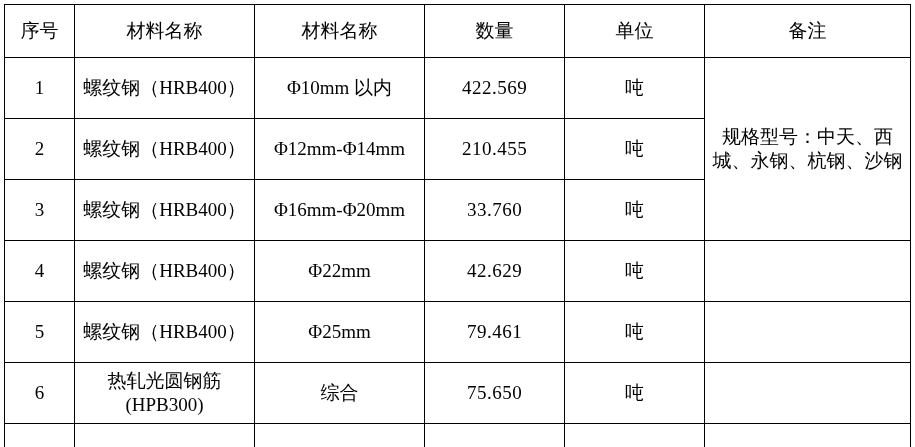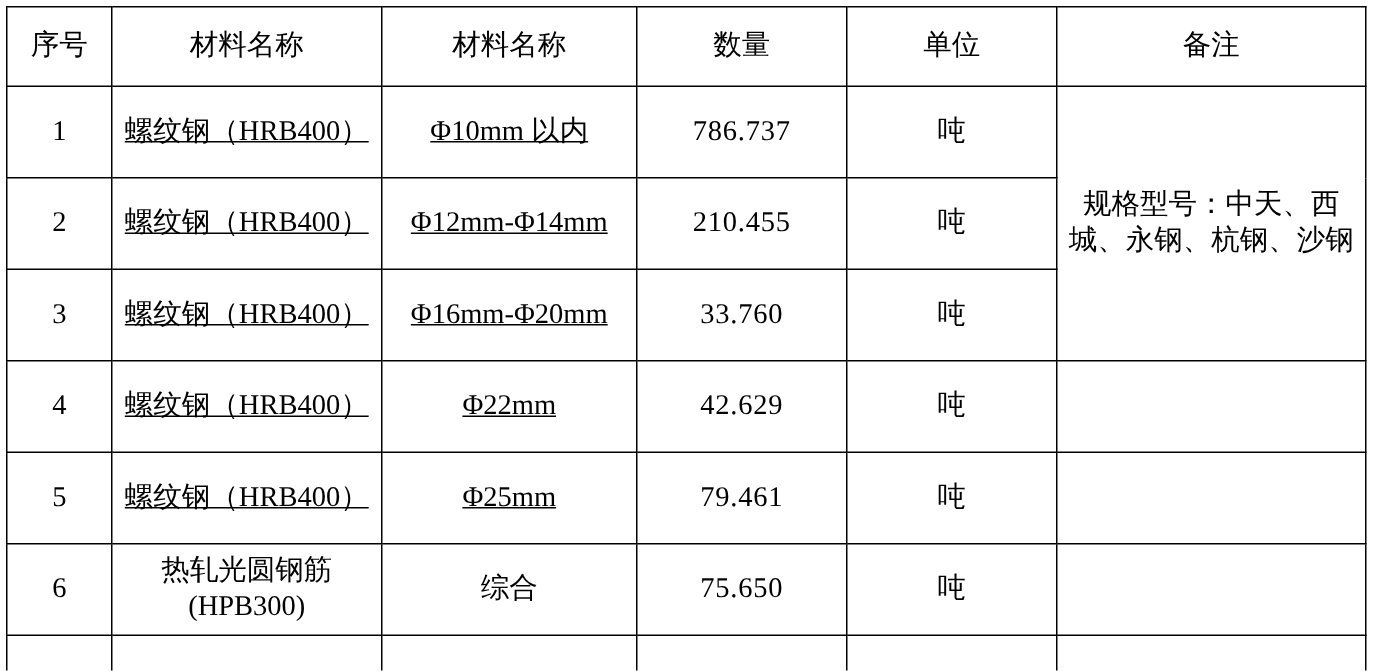--- a/index.html
+++ b/index.html
@@ -63,21 +63,21 @@
   td.unit-cell { font-size: 19px; }
   td.note-cell {
     font-size: 20px;
     line-height: 1.6;
     padding: 4px 10px;
   }
   td.name-two-line {
     font-size: 19px;
     line-height: 1.3;
   }
-  .nowrap { white-space: nowrap; text-decoration: underline; }
+  .nowrap { white-space: nowrap; }
 </style>
 </head>
 <body>
 
 <div class="sheet">
   <table class="mat-table">
     <colgroup>
       <col class="c-seq">
       <col class="c-name">
       <col class="c-spec">
@@ -93,21 +93,21 @@
         <td>数量</td>
         <td>单位</td>
         <td>备注</td>
       </tr>
     </thead>
     <tbody>
       <tr>
         <td class="seq-cell">1</td>
         <td class="name-cell nowrap">螺纹钢（HRB400）</td>
         <td class="spec-cell nowrap">Φ10mm 以内</td>
-        <td class="qty-cell">786.737</td>
+        <td class="qty-cell">422.569</td>
         <td class="unit-cell">吨</td>
         <td class="note-cell" rowspan="3">规格型号：中天、西城、永钢、杭钢、沙钢</td>
       </tr>
       <tr>
         <td class="seq-cell">2</td>
         <td class="name-cell nowrap">螺纹钢（HRB400）</td>
         <td class="spec-cell nowrap">Φ12mm-Φ14mm</td>
         <td class="qty-cell">210.455</td>
         <td class="unit-cell">吨</td>
       </tr>

